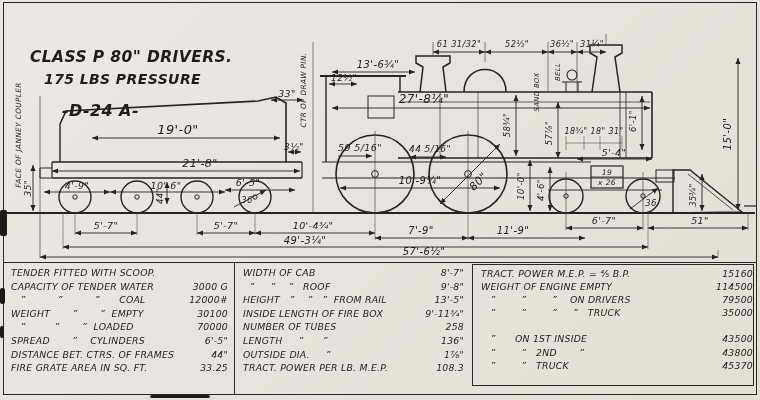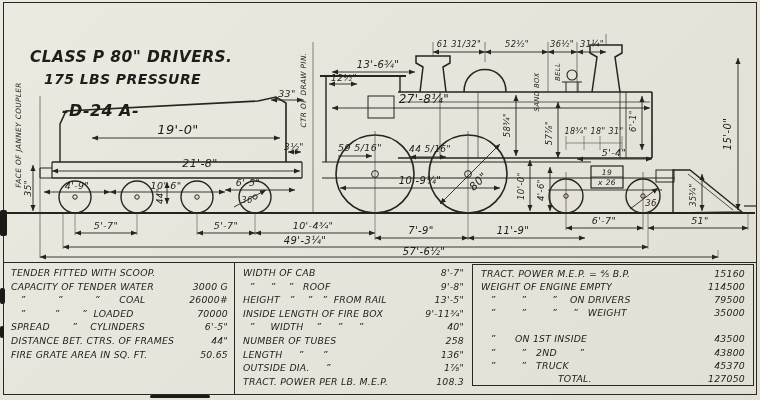--- a/index.html
+++ b/index.html
@@ -15,21 +15,21 @@
   .dim2 { stroke:#26241f; stroke-width:.9; fill:none; marker-end:url(#ah); }
   .tick { stroke:#45423a; stroke-width:.55; fill:none; }
   .thin { stroke:#3a3831; stroke-width:.6; fill:none; }
 
   .spec-table { position:absolute; left:3px; right:3px; top:262px; height:131px;
                 border-top:1.6px solid #2a2822; border-bottom:1.3px solid #2a2822;
                 display:flex; font-style:italic; font-size:9.3px; letter-spacing:.25px;justify-content:flex-end; }
   .col  { box-sizing:border-box; padding:3px 6px 0 8px; }
   .col1 { width:231px; }
   .col2 { width:236px; border-left:1.2px solid #2a2822; }
-  .col3 { flex:1; border:1.5px solid #2a2822; margin:1px 3px 8px 2px; padding:2px 8px 0 8px; }
+  .col3 { flex:1; border:1.5px solid #2a2822; margin:1px 3px 8px 2px; padding:2px 0 0 8px; }
   .srow { display:flex; justify-content:space-between; line-height:13.6px; height:13.6px; }
   .col3 .srow { line-height:13.1px; height:13.1px; }
   .sl { white-space:pre; overflow:hidden; }
   .sv { white-space:pre; text-align:right; padding-left:4px; }
   .blob { position:absolute; background:#1b1a17; border-radius:2px; }
 </style>
 </head>
 <body>
 
 <div class="sheet">
@@ -220,61 +220,61 @@
       <div class="srow">
           <span class="sl">TENDER FITTED WITH SCOOP.</span>
           <span class="sv"></span>
         </div>
       <div class="srow">
           <span class="sl">CAPACITY OF TENDER WATER</span>
           <span class="sv">3000 G</span>
         </div>
       <div class="srow">
           <span class="sl">   ”          ”          ”      COAL</span>
-          <span class="sv">26000#</span>
+          <span class="sv">12000#</span>
+        </div>
+      <div class="srow">
+          <span class="sl">WEIGHT       ”       ”  EMPTY</span>
+          <span class="sv">30100</span>
         </div>
       <div class="srow">
           <span class="sl">   ”         ”       ”  LOADED</span>
           <span class="sv">70000</span>
         </div>
       <div class="srow">
           <span class="sl">SPREAD       ”    CYLINDERS</span>
           <span class="sv">6'-5"</span>
         </div>
       <div class="srow">
           <span class="sl">DISTANCE BET. CTRS. OF FRAMES</span>
           <span class="sv">44"</span>
         </div>
       <div class="srow">
           <span class="sl">FIRE GRATE AREA IN SQ. FT.</span>
-          <span class="sv">50.65</span>
+          <span class="sv">33.25</span>
         </div>
     </div>
     <div class="col col2">
       <div class="srow">
           <span class="sl">WIDTH OF CAB</span>
           <span class="sv">8'-7"</span>
         </div>
       <div class="srow">
           <span class="sl">  ”     ”    ”   ROOF</span>
           <span class="sv">9'-8"</span>
         </div>
       <div class="srow">
           <span class="sl">HEIGHT   ”    ”   ”  FROM RAIL</span>
           <span class="sv">13'-5"</span>
         </div>
       <div class="srow">
           <span class="sl">INSIDE LENGTH OF FIRE BOX</span>
           <span class="sv">9'-11¾"</span>
         </div>
       <div class="srow">
-          <span class="sl">  ”     WIDTH    ”     ”     ”</span>
-          <span class="sv">40"</span>
-        </div>
-      <div class="srow">
           <span class="sl">NUMBER OF TUBES</span>
           <span class="sv">258</span>
         </div>
       <div class="srow">
           <span class="sl">LENGTH     ”      ”</span>
           <span class="sv">136"</span>
         </div>
       <div class="srow">
           <span class="sl">OUTSIDE DIA.     ”</span>
           <span class="sv">1⅞"</span>
@@ -291,41 +291,37 @@
         </div>
       <div class="srow">
           <span class="sl">WEIGHT OF ENGINE EMPTY</span>
           <span class="sv">114500</span>
         </div>
       <div class="srow">
           <span class="sl">   ”        ”        ”    ON DRIVERS</span>
           <span class="sv">79500</span>
         </div>
       <div class="srow">
-          <span class="sl">   ”        ”        ”     ”   WEIGHT</span>
+          <span class="sl">   ”        ”        ”     ”   TRUCK</span>
           <span class="sv">35000</span>
         </div>
       <div class="srow">
           <span class="sv"></span>
         </div>
       <div class="srow">
           <span class="sl">   ”      ON 1ST INSIDE</span>
           <span class="sv">43500</span>
         </div>
       <div class="srow">
           <span class="sl">   ”        ”   2ND       ”</span>
           <span class="sv">43800</span>
         </div>
       <div class="srow">
           <span class="sl">   ”        ”   TRUCK</span>
           <span class="sv">45370</span>
-        </div>
-      <div class="srow">
-          <span class="sl">                        TOTAL.</span>
-          <span class="sv">127050</span>
         </div>
     </div>
   </div>
 
   <div class="frame"></div>
   <div class="blob" style="left:0;top:210px;width:7px;height:26px;"></div>
   <div class="blob" style="left:0;top:288px;width:5px;height:16px;"></div>
   <div class="blob" style="left:0;top:326px;width:4px;height:12px;"></div>
   <div class="blob" style="left:150px;top:395px;width:60px;height:3px;"></div>
 </div>

